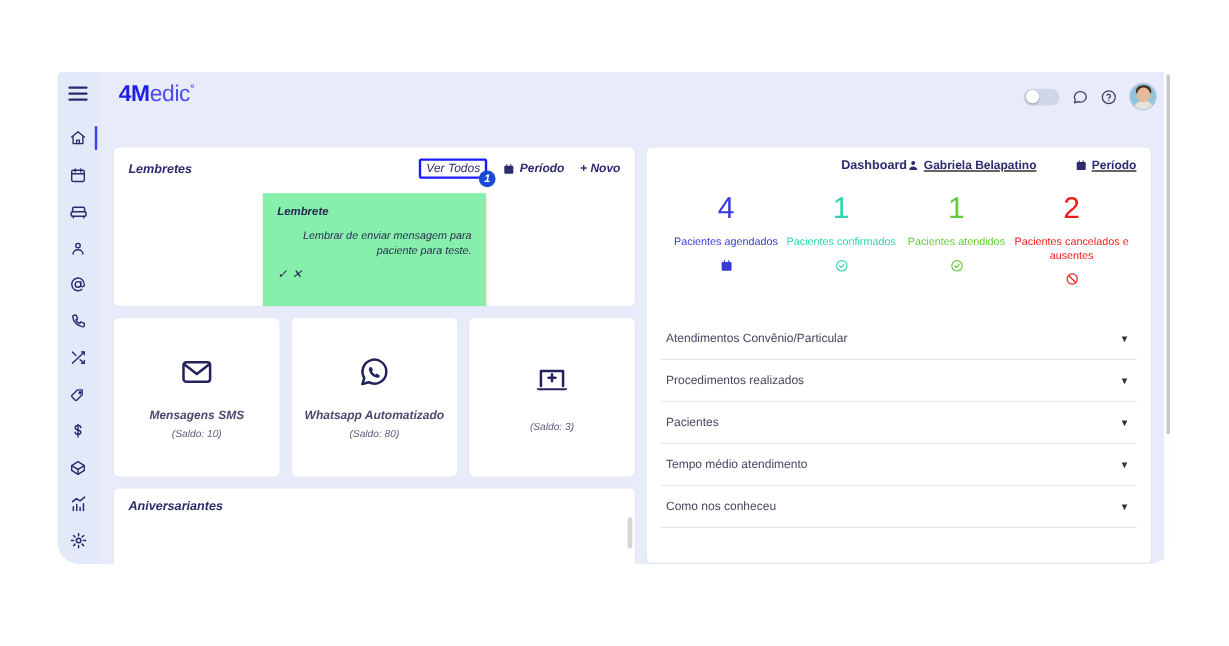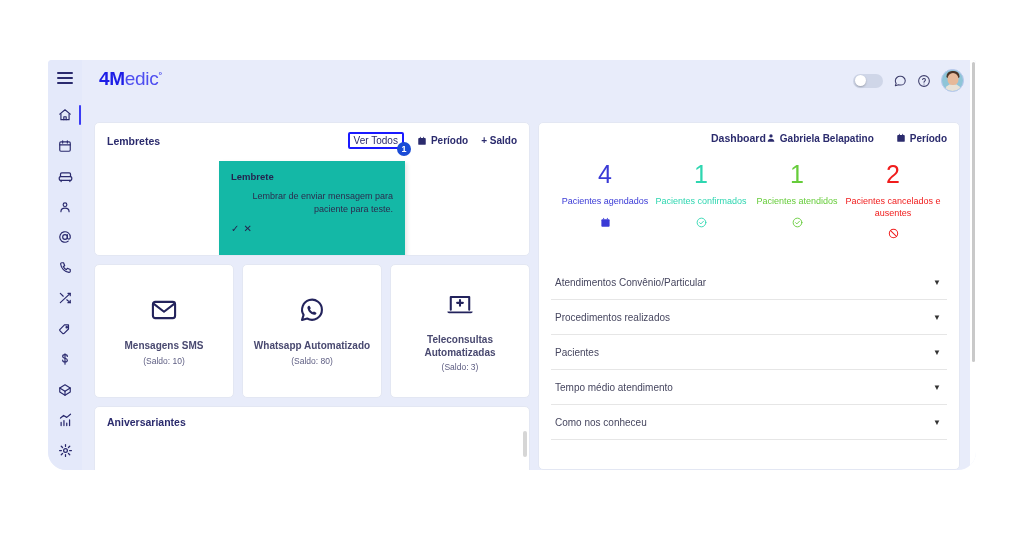--- a/index.html
+++ b/index.html
@@ -199,21 +199,21 @@
 
   .panes {
     position: absolute;
     left: 12px;
     top: 24px;
     right: 6px;
     bottom: 0;
     display: flex;
     gap: 8px;
   }
-  .col-left { width: 436px; position: relative; }
+  .col-left { width: 436px; position: relative; font-style: italic; }
   .col-right { flex: 1; position: relative; }
 
   .card {
     background: #ffffff;
     border: 1px solid #e3e7f3;
     border-radius: 5px;
     position: relative;
   }
   .card-title {
     font-size: 10.5px;
@@ -277,21 +277,21 @@
     font-weight: 600;
     cursor: pointer;
     white-space: nowrap;
   }
   .sticky {
     position: absolute;
     left: 124px;
     top: 38px;
     width: 186px;
     height: 98px;
-    background: #14b8a6;
+    background: #86efac;
     padding: 10px 12px;
     box-sizing: border-box;
     box-shadow: 2px 2px 4px rgba(0,0,0,.10);
   }
   .sticky-title {
     font-size: 9.5px;
     font-weight: 700;
     color: #24244f;
     margin-bottom: 8px;
   }
@@ -381,21 +381,22 @@
     overflow: hidden;
   }
   .dash-head {
     display: flex;
     align-items: center;
     justify-content: flex-end;
   }
   .dash-head-right {
     display: flex;
     align-items: center;
-    gap: 22px;
+    gap: 32px;
+    text-decoration: underline;
   }
   .stats {
     display: flex;
     margin-top: 18px;
     padding: 0 6px;
   }
   .stat {
     flex: 1;
     display: flex;
     flex-direction: column;
@@ -605,21 +606,21 @@
                 </div>
                 <div class="hdr-action">
                   <svg width="10" height="10" viewBox="0 0 24 24" fill="#2b2b6d">
                     <rect x="3" y="5" width="18" height="16" rx="2"></rect>
                     <rect x="7" y="1.5" width="2" height="4" rx="1"></rect>
                     <rect x="15" y="1.5" width="2" height="4" rx="1"></rect>
                   </svg>
                   <span>Período</span>
                 </div>
                 <div class="hdr-action">
-                  <span>+ Saldo</span>
+                  <span>+ Novo</span>
                 </div>
               </div>
             </div>
 
             <div class="sticky">
               <div class="sticky-title">Lembrete</div>
               <div class="sticky-text">Lembrar de enviar mensagem para paciente para teste.</div>
               <div class="sticky-acts">
                 <span>✓</span>
                 <span>✕</span>
@@ -652,21 +653,20 @@
             </div>
 
             <div class="svc">
               <div class="svc-ico">
                 <svg width="30" height="28" viewBox="0 0 26 24" fill="none" stroke="#23235c" stroke-width="1.8" stroke-linecap="round" stroke-linejoin="round">
                   <path d="M5 17V6h16v11"></path>
                   <path d="M2 18.5h22a1.5 1.5 0 0 1-1.5 1.5h-19A1.5 1.5 0 0 1 2 18.5z" fill="#23235c" stroke="none"></path>
                   <path d="M13 8.5v5M10.5 11h5"></path>
                 </svg>
               </div>
-              <div class="svc-name">Teleconsultas Automatizadas</div>
               <div class="svc-saldo">(Saldo: 3)</div>
             </div>
 
           </div>
 
           <section class="card aniv">
             <div class="card-title">Aniversariantes</div>
             <div class="aniv-scroll"></div>
           </section>
 

